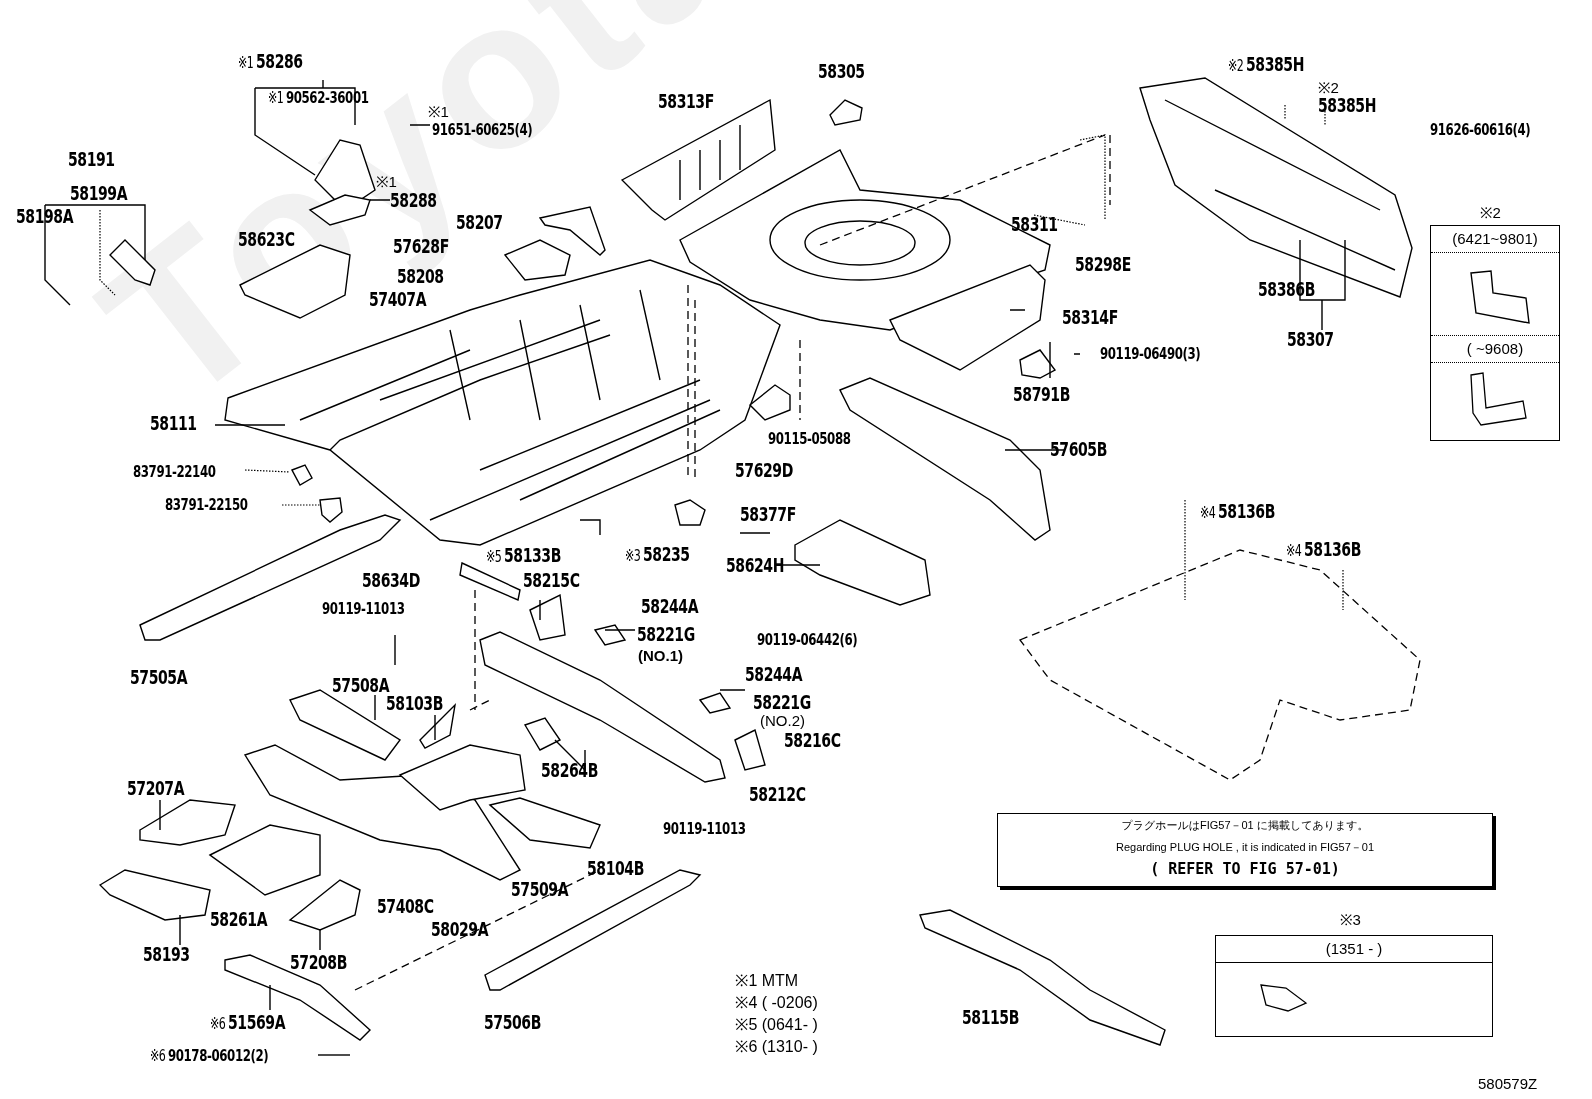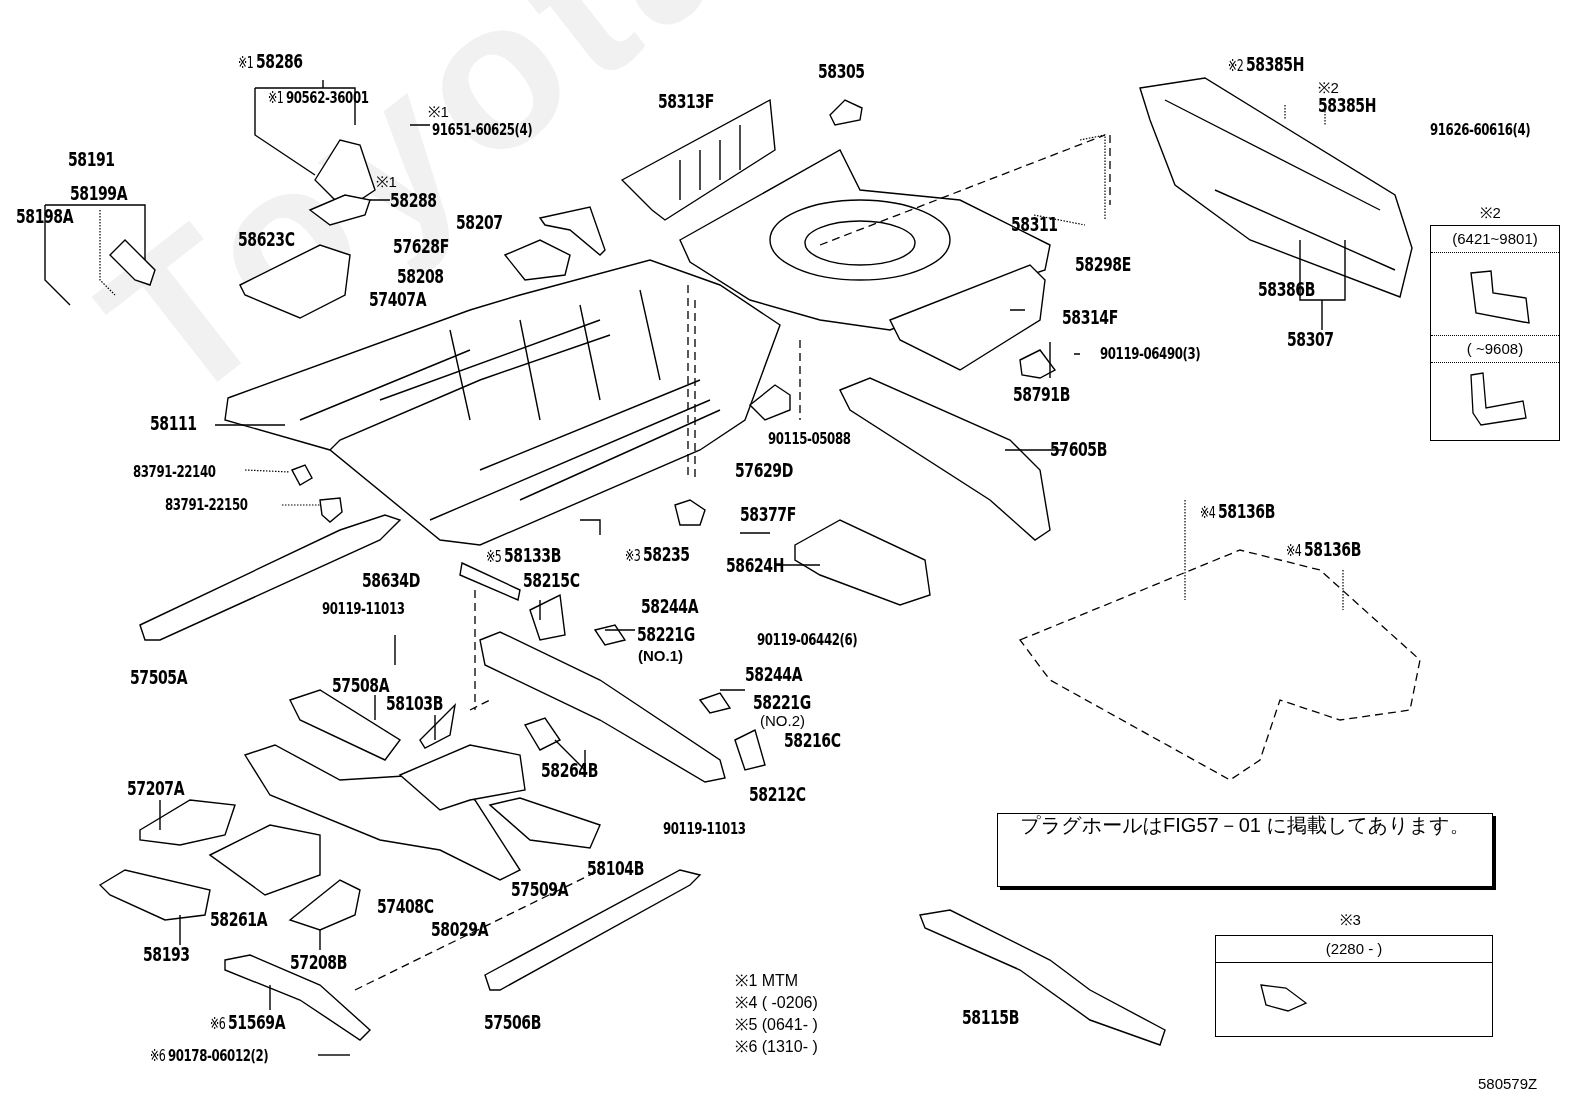--- a/index.html
+++ b/index.html
@@ -7,21 +7,21 @@
          font-family: "DejaVu Sans Condensed", "DejaVu Sans", sans-serif; color: #000; }
   #canvas { position: absolute; left: 0; top: 0; width: 1592px; height: 1099px; }
   .lbl { position: absolute; font-weight: bold; font-size: 19px; letter-spacing: -0.5px;
          white-space: nowrap; line-height: 1; transform: scaleX(0.82); transform-origin: left top; }
   .lbl.small { font-size: 16px; font-weight: bold; }
   .lbl .mark { font-weight: normal; font-size: 15px; margin-right: 3px; }
   .sub { position: absolute; font-size: 15px; font-family: "Liberation Sans", sans-serif; white-space: nowrap; line-height: 1; }
   .note-box { position: absolute; left: 997px; top: 813px; width: 494px; height: 72px;
               border: 1.5px solid #000; box-shadow: 3px 3px 0 #000; background: #fff;
               font-family: "Liberation Sans", sans-serif; text-align: center; }
-  .note-box div { font-size: 20px; line-height: 22px; }
+  .note-box div { font-size: 11px; line-height: 22px; }
   .note-box .bold { font-weight: bold; font-family: "DejaVu Sans Mono", monospace; font-size: 15px; }
   .inset { position: absolute; border: 1.5px solid #000; background: #fff; font-family: "Liberation Sans", sans-serif; }
   .inset .hdr { font-size: 15px; text-align: center; border-bottom: 1px dotted #000; height: 26px; line-height: 26px; }
   .legend { position: absolute; left: 735px; top: 970px; font-family: "Liberation Sans", sans-serif; font-size: 16px; line-height: 22px; }
   .watermark { position: absolute; left: 60px; top: 260px; font-size: 210px; font-weight: bold;
                color: #f1f1f1; transform: rotate(-38deg); transform-origin: left top; font-family: "Liberation Sans", sans-serif;
                letter-spacing: 10px; white-space: nowrap; }
   .figno { position: absolute; left: 1478px; top: 1075px; font-size: 15px; font-family: "Liberation Sans", sans-serif; }
   svg .part { fill: #fff; stroke: #000; stroke-width: 1.4; }
   svg .ln { stroke: #000; stroke-width: 1.4; fill: none; }
@@ -182,20 +182,22 @@
 <div class="lbl" style="left:290px;top:953px;">57208B</div>
 <div class="lbl" style="left:484px;top:1013px;">57506B</div>
 <div class="lbl" style="left:210px;top:1013px;"><span class="mark">※6</span><span>51569A</span></div>
 <div class="lbl small" style="left:150px;top:1048px;"><span class="mark">※6</span><span>90178-06012(2)</span></div>
 <div class="lbl" style="left:962px;top:1008px;">58115B</div>
 <div class="lbl" style="left:1200px;top:502px;"><span class="mark">※4</span><span>58136B</span></div>
 <div class="lbl" style="left:1286px;top:540px;"><span class="mark">※4</span><span>58136B</span></div>
 
 <div class="note-box">
   <div>プラグホールはFIG57－01 に掲載してあります。</div>
+  <div>Regarding  PLUG HOLE , it is indicated in FIG57－01</div>
+  <div class="bold">( REFER TO FIG 57-01)</div>
 </div>
 
 <div class="sub" style="left:1480px;top:205px;">※2</div>
 <div class="inset" style="left:1430px;top:225px;width:128px;height:214px;">
   <div class="hdr">(6421~9801)</div>
   <div style="height:82px;border-bottom:1px dotted #000;">
     <svg width="128" height="82">
         <path class="part" d="M40,20 L60,18 L62,40 L95,45 L98,70 L45,60 Z" fill="#fff" stroke="#000" stroke-width="1.3"></path>
       </svg>
   </div>
@@ -203,21 +205,21 @@
   <div style="height:76px;">
     <svg width="128" height="76">
         <path d="M40,12 L52,10 L55,45 L92,38 L95,55 L50,62 L42,50 Z" fill="#fff" stroke="#000" stroke-width="1.3"></path>
       </svg>
   </div>
 </div>
 
 <div class="sub" style="left:1340px;top:912px;">※3</div>
 <div class="inset" style="left:1215px;top:935px;width:276px;height:100px;display:flex;">
   <div style="flex:1;">
-    <div class="hdr" style="border-bottom:1.5px solid #000;">(2280 -       )</div>
+    <div class="hdr" style="border-bottom:1.5px solid #000;">(1351 -       )</div>
     <svg width="137" height="70">
         <path d="M45,22 L70,25 L90,40 L72,48 L50,42 Z" fill="#fff" stroke="#000" stroke-width="1.3"></path>
       </svg>
   </div>
 </div>
 
 <div class="legend">
   <div>※1 MTM</div>
   <div>※4 (         -0206)</div>
   <div>※5 (0641-          )</div>

